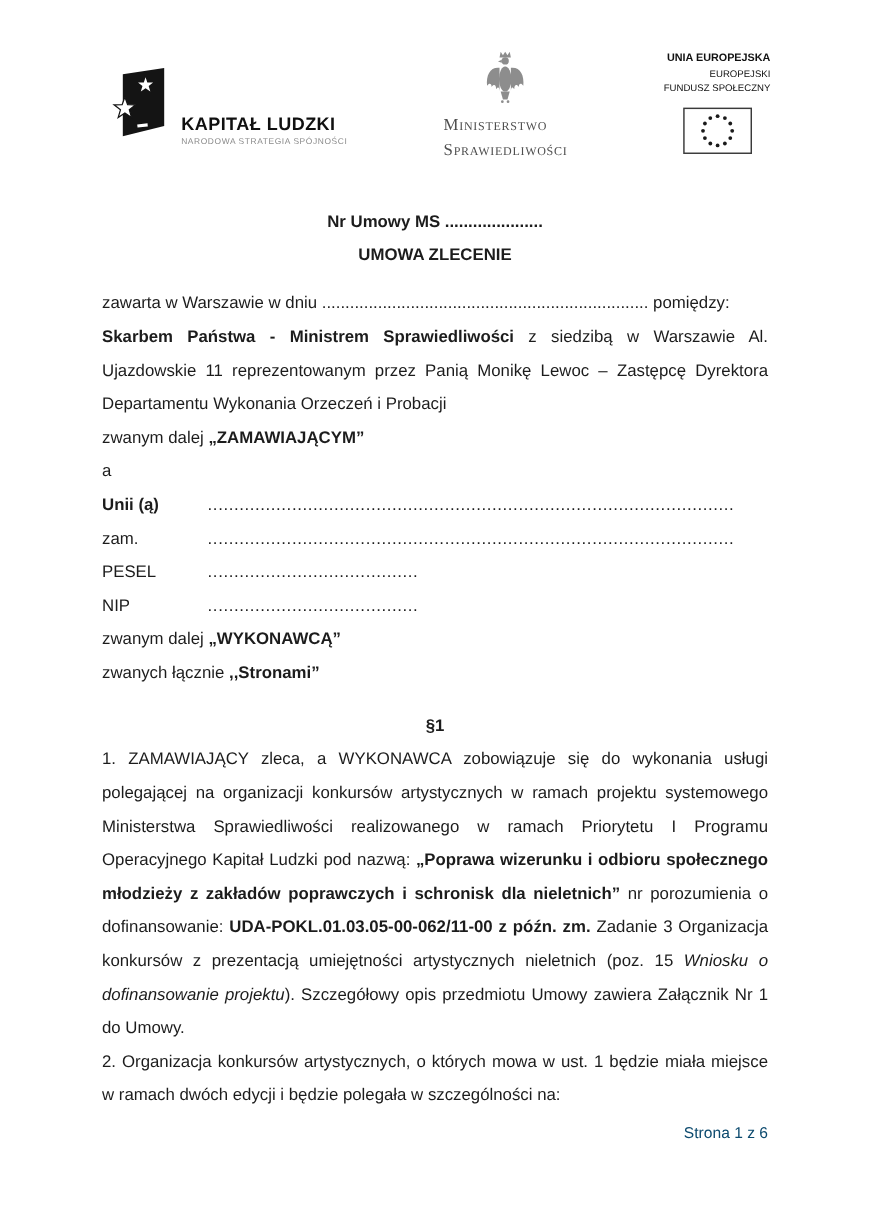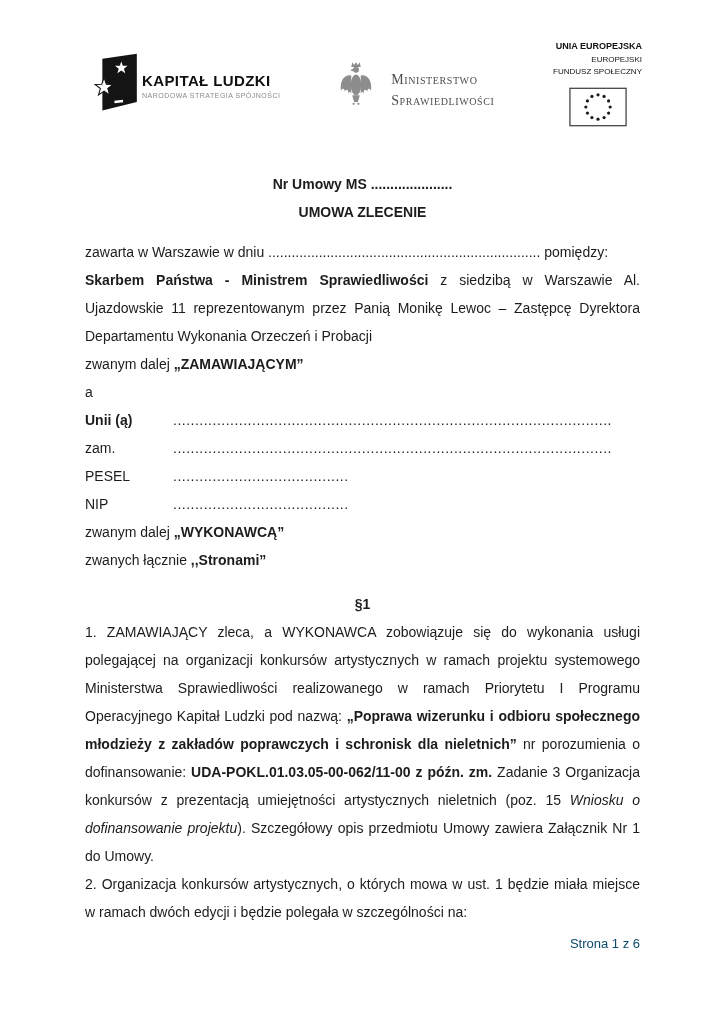--- a/index.html
+++ b/index.html
@@ -8,24 +8,24 @@
     position:relative; width:725px; height:1024px; margin:0 auto;
     background:#ffffff; color:#1c1c1c;
     font-family:"Liberation Sans", sans-serif;
     overflow:hidden;
   }
   
   .logos {
     position:absolute; top:40px; left:92px; width:550px;
     display:flex; justify-content:space-between; align-items:center;
   }
-  .logo-kl { display:flex; align-items:center; }
+  .logo-kl { display:flex; align-items:flex-end; gap:9px; }
   .kl-title { font-size:15px; font-weight:bold; letter-spacing:.4px; color:#101010; }
   .kl-sub { font-size:7px; letter-spacing:.5px; color:#8a8a8a; margin-top:3px; }
-  .logo-ms { display:flex; align-items:flex-end; gap:18px; }
+  .logo-ms { display:flex; align-items:center; gap:1px;flex-direction:column; }
   .ms-text {
     font-family:"Liberation Serif", serif; font-variant:small-caps;
     font-size:14px; letter-spacing:.6px; color:#4e4e4e; line-height:1.5;
   }
   .logo-eu { display:flex; align-items:center; gap:9px;flex-direction:column; }
   .eu-text { text-align:right; color:#111; line-height:1.5; }
   .eu-l1 { font-size:9px; font-weight:bold; }
   .eu-l2 { font-size:8px; }
   
   .doc-title {

